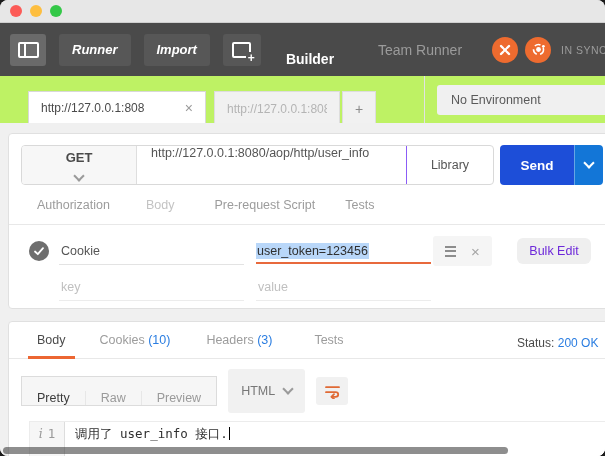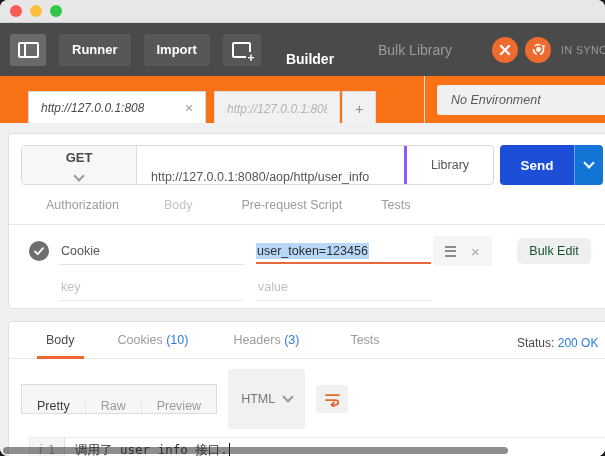--- a/index.html
+++ b/index.html
@@ -8,38 +8,38 @@
 
   
   .titlebar{height:22px;background:#e7e7e7;border-bottom:1px solid #cfcfcf;display:flex;align-items:center;padding-left:10px;gap:8px;}
   .light{width:12px;height:12px;border-radius:50%;}
   .light.close{background:#fc5b57;}
   .light.min{background:#fdbe3f;}
   .light.zoom{background:#34c848;}
 
   
   .toolbar{position:relative;height:53px;background:#4a4a4a;display:flex;align-items:center;padding-left:10px;}
-  .tbtn{background:#575757;color:#fff;font-weight:bold;font-size:13px;height:32px;border-radius:3px;display:flex;align-items:center;justify-content:center;padding:0 13px;margin-right:13px;border:none;cursor:pointer;}
+  .tbtn{background:#575757;color:#fff;font-weight:bold;font-size:13px;height:32px;border-radius:3px;display:flex;align-items:center;justify-content:center;padding:0 13px;margin-right:13px;border:none;cursor:pointer;font-style:italic;}
   .tbtn.iconbtn{width:38px;padding:0;}
   .tbtn.layoutbtn{width:36px;padding:0;background:#6a6a6a;}
   .panes{width:17px;height:12px;border:2px solid #fff;border-radius:2px;position:relative;}
   .panes::after{content:'';position:absolute;left:4px;top:0;bottom:0;width:2px;background:#fff;}
   .newwin{width:15px;height:12px;border:2px solid #fff;border-radius:2px;position:relative;}
   .newwin::after{content:'+';position:absolute;right:-6px;bottom:-8px;background:#575757;color:#fff;font-size:12px;font-weight:bold;line-height:12px;padding:0 1px;}
   .nav{position:absolute;left:268px;top:0;height:100%;display:flex;align-items:center;}
   .nav-tab{font-size:14px;color:#9b9b9b;cursor:pointer;}
   .nav-tab.active{color:#fff;font-weight:bold;width:84px;text-align:center;position:relative;height:100%;display:flex;align-items:center;justify-content:center;margin-top:19px;}
   .nav-tab.active::after{content:'';position:absolute;left:0;right:0;bottom:0;height:5px;background:#ec6632;}
   .nav-tab.team{margin-left:26px;}
   .tb-right{position:absolute;left:492px;top:0;height:100%;display:flex;align-items:center;gap:7px;white-space:nowrap;}
   .orb{width:26px;height:26px;border-radius:50%;background:#ee6b2f;display:flex;align-items:center;justify-content:center;}
   .sync-label{color:#9b9b9b;font-size:10.5px;letter-spacing:.5px;margin-left:3px;}
 
   
-  .tabstrip{position:relative;height:48px;background:#f97316;border-bottom:3px solid #0369a1;font-style:italic;}
+  .tabstrip{position:relative;height:48px;background:#bef264;border-bottom:3px solid #0369a1;}
   .tabs{position:absolute;left:28px;bottom:-1px;display:flex;align-items:flex-end;}
   .tab{height:34px;display:flex;align-items:center;font-size:12px;padding:0 12px;box-sizing:border-box;cursor:pointer;}
   .tab.active{background:#fff;border:1px solid #d8d8d8;border-bottom:1px solid #fff;color:#4a4a4a;width:178px;justify-content:space-between;}
   .tab.inactive{background:#f1f1f1;border:1px solid #ddd;border-bottom:none;color:#b4b4b4;margin-left:8px;width:126px;}
   .tab .tab-label{overflow:hidden;white-space:nowrap;max-width:140px;}
   .tab .tab-close{color:#9a9a9a;font-size:14px;margin-left:8px;cursor:pointer;}
   .tab.plus{background:#f1f1f1;border:1px solid #ddd;border-bottom:none;color:#8a8a8a;margin-left:2px;font-size:14px;}
   .strip-divider{position:absolute;left:424px;top:0;bottom:0;width:1px;background:#e2e2e2;}
   .env-select{position:absolute;left:437px;top:9px;height:30px;width:200px;background:#f0f0f0;border-radius:3px;display:flex;align-items:center;padding-left:14px;font-size:12.5px;color:#5a5a5a;box-sizing:border-box;cursor:pointer;}
 
@@ -48,63 +48,63 @@
   .card{position:absolute;left:8px;width:612px;background:#fff;border:1px solid #e0e0e0;box-sizing:border-box;}
   .request-card{top:10px;height:176px;border-radius:4px 4px 0 4px;}
   .response-card{top:198px;height:140px;border-radius:4px 0 0 0;}
 
   
   .reqbar{display:flex;margin:11px 0 0 12px;height:40px;}
   .reqgroup{display:flex;border:1px solid #d9d9d9;border-radius:4px;overflow:hidden;box-sizing:border-box;}
   .method{width:114px;background:#f7f7f7;display:flex;align-items:center;justify-content:center;gap:11px;font-weight:bold;font-size:13px;color:#4a4a4a;border-right:1px solid #dedede;cursor:pointer;flex-direction:column;}
   .chev{display:inline-block;width:6px;height:6px;border-right:2px solid #9a9a9a;border-bottom:2px solid #9a9a9a;transform:rotate(45deg);margin-top:-4px;}
   .chev.white{border-color:#fff;}
-  .url{width:270px;display:flex;align-items:flex-end;padding-left:14px;font-size:12.5px;color:#555;border-right:3px solid #8b5cf6;box-sizing:border-box;}
+  .url{width:270px;display:flex;align-items:flex-start;padding-left:14px;font-size:12.5px;color:#555;border-right:1px solid #8b5cf6;box-sizing:border-box;}
   .params{width:86px;display:flex;align-items:center;justify-content:center;font-size:12.5px;color:#555;cursor:pointer;}
   .sendgroup{display:flex;margin-left:6px;border-radius:4px;overflow:hidden;}
   .send-main{width:74px;background:#1d4ed8;color:#fff;font-weight:bold;font-size:13.5px;display:flex;align-items:center;justify-content:center;border:none;cursor:pointer;}
   .send-caret{width:28px;background:#1376d7;border-left:1px solid rgba(255,255,255,.35);display:flex;align-items:center;justify-content:center;cursor:pointer;}
 
   
   .req-tabs{display:flex;margin-top:13px;padding-left:28px;border-bottom:1px solid #e8e8e8;font-size:12.5px;}
-  .rtab{color:#9c9c9c;padding-bottom:12px;position:relative;cursor:pointer;white-space:nowrap;margin-left:9px;}
+  .rtab{color:#9c9c9c;padding-bottom:12px;position:relative;cursor:pointer;white-space:nowrap;}
   .rtab.dim{color:#c3c3c3;}
   .rtab.active{color:#4a4a4a;}
   .rtab.active::after{content:'';position:absolute;left:-9px;right:-9px;bottom:-1px;height:3px;background:#ec6632;}
   .count{color:#2a7de1;}
 
   
   .kv-row{display:flex;align-items:center;padding-left:20px;position:relative;margin-top:11px;height:30px;}
   .check{width:20px;height:20px;border-radius:50%;background:#6e6e6e;display:flex;align-items:center;justify-content:center;flex:none;cursor:pointer;}
   .kv-key{width:185px;margin-left:10px;border-bottom:1px solid #e3e3e3;font-size:12.5px;color:#555;padding:6px 2px;box-sizing:border-box;}
   .kv-value{width:175px;margin-left:12px;border-bottom:2px solid #e8693c;font-size:12.5px;color:#2f2f2f;padding:5px 0 4px 0;box-sizing:border-box;white-space:nowrap;}
   .sel{background:#b9d7f9;padding:1px 1px;}
   .kv-icons{display:flex;align-items:center;gap:15px;background:#f5f5f5;border-radius:3px;height:30px;padding:0 12px;margin-left:2px;}
   .bars{display:flex;flex-direction:column;gap:2.5px;cursor:pointer;}
   .bars span{display:block;width:11px;height:2px;background:#8d8d8d;}
   .kv-x{color:#a5a5a5;font-size:15px;line-height:1;cursor:pointer;}
-  .bulk-edit{position:absolute;left:508px;top:2px;width:74px;height:26px;background:#efefef;border-radius:6px;color:#14532d;font-size:12.5px;display:flex;align-items:center;justify-content:center;border:none;cursor:pointer;}
+  .bulk-edit{position:absolute;left:508px;top:2px;width:74px;height:26px;background:#efefef;border-radius:6px;color:#6d28d9;font-size:12.5px;display:flex;align-items:center;justify-content:center;border:none;cursor:pointer;}
   .kv-row.ghost{padding-left:50px;margin-top:6px;}
   .kv-input{width:185px;border:none;outline:none;border-bottom:1px solid #ececec;font-size:12.5px;color:#555;padding:6px 2px;box-sizing:border-box;font-family:"Liberation Sans",sans-serif;background:transparent;}
   .kv-input::placeholder{color:#c0c0c0;}
   .kv-input.val{width:175px;margin-left:12px;}
 
   
   .resp-tabs{position:relative;display:flex;align-items:flex-end;padding-left:28px;padding-top:12px;border-bottom:1px solid #e8e8e8;font-size:12.5px;height:37px;box-sizing:border-box;}
   .resp-tabs .rtab{padding-bottom:11px;}
   .status{position:absolute;left:508px;top:14px;font-size:12px;color:#4a4a4a;white-space:nowrap;}
   .status .ok{color:#2a7de1;}
 
   
   .viewbar{display:flex;align-items:center;margin:10px 0 0 12px;gap:11px;}
   .segmented{display:flex;align-items:flex-end;height:28px;border:1px solid #dcdcdc;border-radius:0;background:#f6f6f6;overflow:hidden;}
   .seg{padding:0 15px;font-size:12.5px;color:#9a9a9a;display:flex;align-items:center;cursor:pointer;}
   .seg + .seg{border-left:1px solid #e7e7e7;}
   .seg.active{color:#3c3c3c;}
-  .fmt{height:28px;background:#f1f1f1;border-radius:3px;display:flex;align-items:center;gap:9px;padding:16px 13px;font-size:12.5px;color:#777;cursor:pointer;}
+  .fmt{height:28px;background:#f1f1f1;border-radius:3px;display:flex;align-items:center;gap:9px;padding:8px 13px;font-size:12.5px;color:#777;cursor:pointer;}
   .wrapbtn{width:32px;height:28px;background:#f1f1f1;border-radius:3px;display:flex;align-items:center;justify-content:center;border:none;cursor:pointer;}
 
   
   .editor{display:flex;margin:8px 0 0 20px;border:1px solid #ececec;height:42px;width:578px;font-family:"DejaVu Sans Mono","Liberation Mono",monospace;font-size:12.5px;box-sizing:border-box;background:#fff;}
   .gutter{width:34px;background:#f6f6f6;border-right:1px solid #ddd;display:flex;justify-content:center;gap:5px;padding-top:4px;color:#999;flex:none;}
   .gutter .fold{font-family:"DejaVu Serif",serif;font-style:italic;}
   .codeline{padding:4px 0 0 10px;color:#2f2f2f;white-space:nowrap;}
   .cursor{display:inline-block;width:1px;height:13px;background:#000;vertical-align:-2px;margin-left:1px;}
 
   
@@ -125,21 +125,21 @@
     <button class="tbtn layoutbtn">
       <span class="panes"></span>
     </button>
     <button class="tbtn">Runner</button>
     <button class="tbtn">Import</button>
     <button class="tbtn iconbtn">
       <span class="newwin"></span>
     </button>
     <div class="nav">
       <span class="nav-tab active">Builder</span>
-      <span class="nav-tab team">Bulk Library</span>
+      <span class="nav-tab team">Team Runner</span>
     </div>
     <div class="tb-right">
       <span class="orb">
         <svg width="14" height="14" viewBox="0 0 14 14">
           <g stroke="#fff" stroke-width="2.4" stroke-linecap="round">
             <line x1="3" y1="3" x2="5" y2="5"></line>
               <line x1="11" y1="3" x2="9" y2="5"></line>
             <line x1="3" y1="11" x2="5" y2="9"></line>
               <line x1="11" y1="11" x2="9" y2="9"></line>
           </g>

